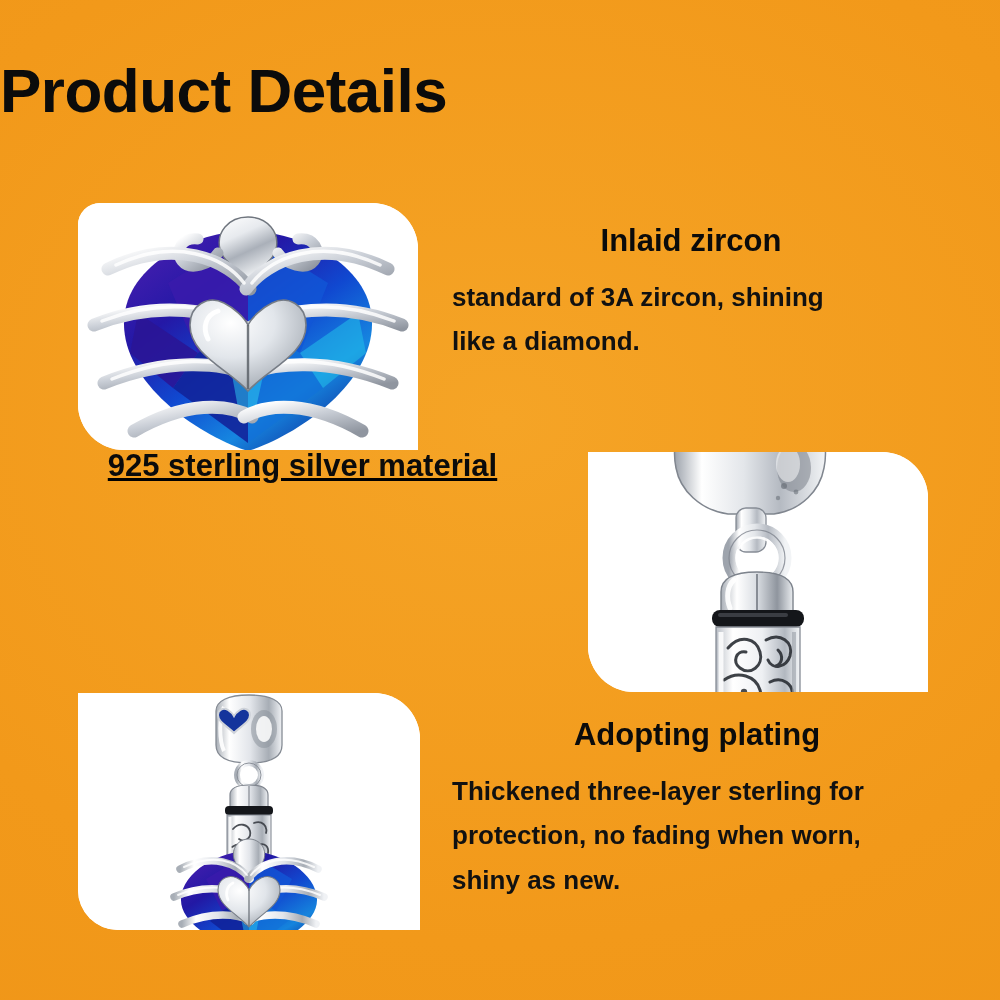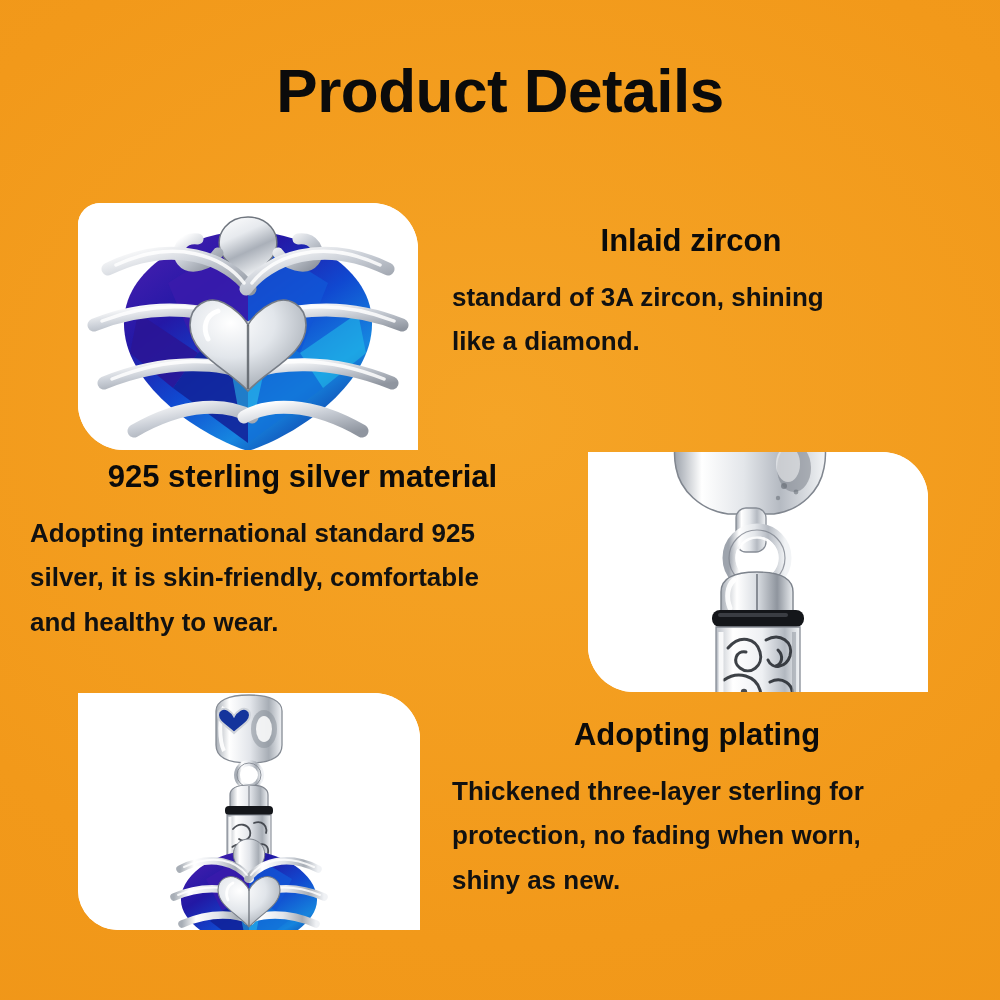--- a/index.html
+++ b/index.html
@@ -21,21 +21,21 @@
       radial-gradient(ellipse 120% 95% at 50% 42%, #F5A426 0%, #F2991A 55%, #EE9417 100%);
     overflow: hidden;
   }
 
   
   .page-title {
     position: absolute;
     top: 58px;
     left: 0;
     width: 1000px;
-    text-align: center;
+    text-align: left;
     font-size: 62px;
     font-weight: bold;
     color: #0b0b0b;
     letter-spacing: -0.5px;
     line-height: 1.05;
     white-space: nowrap;
   }
 
   
   .photo-card {
@@ -60,21 +60,21 @@
   }
   .photo-card svg {
     display: block;
     width: 100%;
     height: 100%;
   }
 
   
   .text-block { position: absolute; }
   .block-1 { left: 452px; top: 224px; width: 478px; }
-  .block-2 { left: 30px;  top: 460px; width: 545px; }
+  .block-2 { left: 30px;  top: 449px; width: 545px; text-decoration: underline; }
   .block-3 { left: 452px; top: 718px; width: 490px; }
 
   .block-heading {
     font-size: 31px;
     font-weight: bold;
     color: #0b0b0b;
     margin: 0 0 16px 0;
     line-height: 1.12;
     white-space: nowrap;
     text-align: center;
@@ -173,25 +173,20 @@
   <div class="text-block block-1">
     <h2 class="block-heading">Inlaid zircon</h2>
     <p class="block-body">
       <span class="ln">standard of 3A zircon, shining</span>
       <span class="ln">like a diamond.</span>
     </p>
   </div>
 
   <div class="text-block block-2">
     <h2 class="block-heading">925 sterling silver material</h2>
-    <p class="block-body">
-      <span class="ln">Adopting international standard 925</span>
-      <span class="ln">silver, it is skin-friendly, comfortable</span>
-      <span class="ln">and healthy to wear.</span>
-    </p>
   </div>
 
   <div class="photo-card card-2">
     <svg viewBox="0 0 340 240" xmlns="http://www.w3.org/2000/svg">
       <defs>
         <linearGradient id="c2sil" x1="0" y1="0" x2="1" y2="0">
           <stop offset="0%" stop-color="#9ea4ad"></stop>
           <stop offset="18%" stop-color="#ffffff"></stop>
           <stop offset="46%" stop-color="#e3e6ea"></stop>
           <stop offset="70%" stop-color="#b5bac2"></stop>

